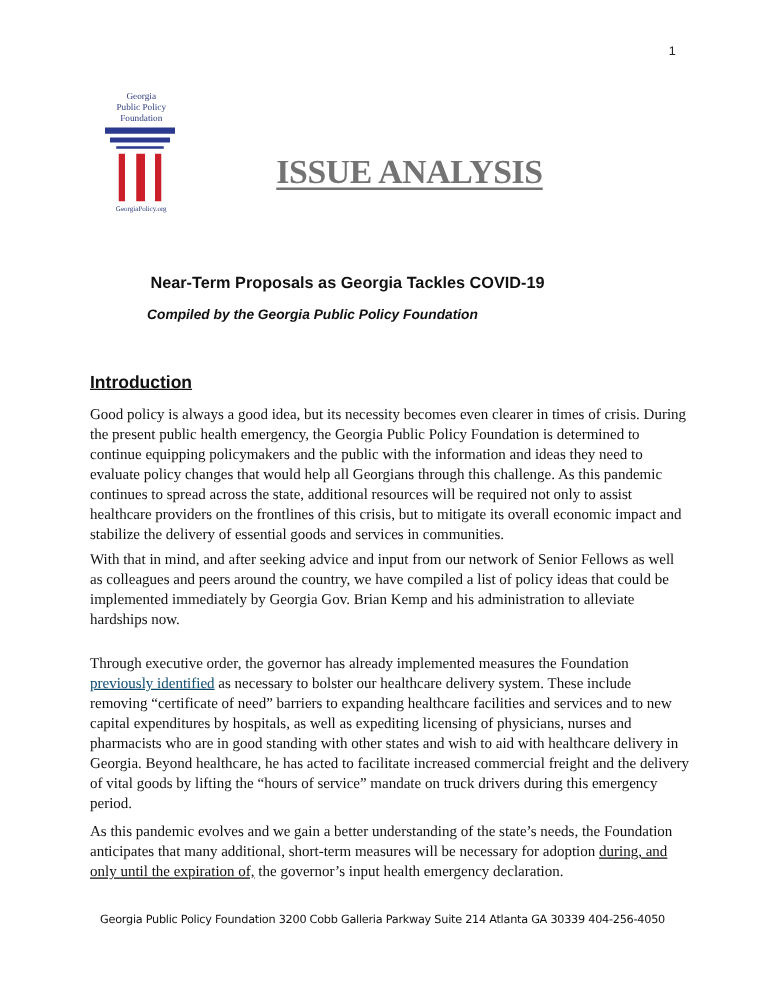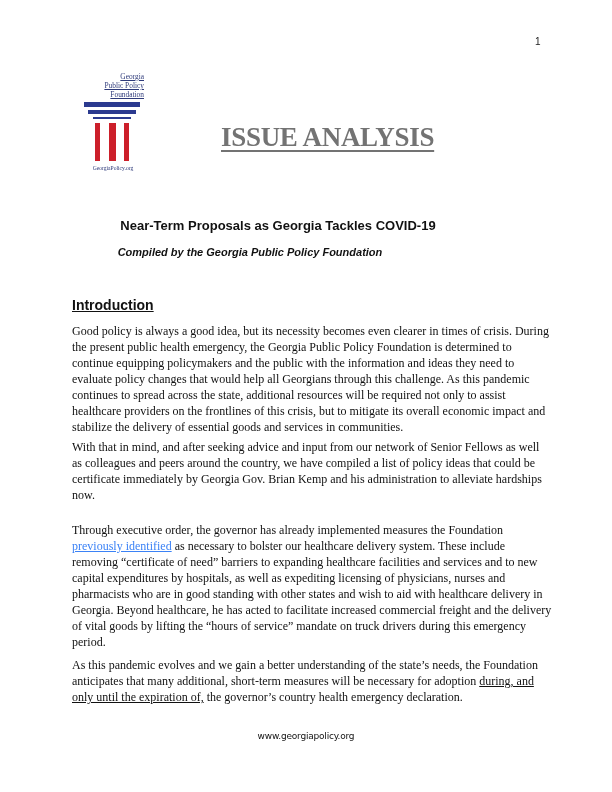--- a/index.html
+++ b/index.html
@@ -4,21 +4,21 @@
   <style>
     html, body { margin: 0; padding: 0; background: #ffffff; }
     body { width: 612px; height: 792px; position: relative; overflow: hidden; color: #111; }
     .page-number {
       position: absolute; top: 36px; left: 535px;
       font-family: "Liberation Sans", sans-serif; font-size: 10px; color: #222;
     }
     .logo { position: absolute; left: 82px; top: 72px; width: 62px; height: 110px; }
     .logo .logo-text {
       font-family: "Liberation Serif", serif; font-size: 7.4px; line-height: 9px;
-      color: #2e3a7a; text-align: right; width: 62px; text-decoration: underline;
+      color: #2e3a7a; text-align: center; width: 62px;
     }
     .logo .bar { position: absolute; background: #2b3a8f; }
     .logo .bar1 { left: 2px; top: 30px; width: 56px; height: 5px; }
     .logo .bar2 { left: 6px; top: 38px; width: 48px; height: 4px; }
     .logo .bar3 { left: 11px; top: 45px; width: 38px; height: 2px; }
     .logo .col { position: absolute; background: #cc1f2a; top: 51px; height: 38px; }
     .logo .col1 { left: 13px; width: 5px; }
     .logo .col2 { left: 27px; width: 7px; }
     .logo .col3 { left: 42px; width: 5px; }
     .logo .logo-url {
@@ -45,21 +45,21 @@
     }
     .body-text {
       position: absolute; left: 72px; width: 480px;
       font-family: "Liberation Serif", serif; font-size: 12px; line-height: 16px; color: #111;
     }
     .body-text p { margin: 0; }
     .p1 { top: 323px; }
     .p2 { top: 439px; }
     .p3 { top: 522px; }
     .p4 { top: 657px; }
-    .link { color: #3b82f6; text-decoration: underline; }
+    .link { color: #0c4a6e; text-decoration: underline; }
     .ul { text-decoration: underline; }
     .footer {
       position: absolute; top: 730px; left: 0; width: 612px; text-align: center;
       font-family: "DejaVu Sans", sans-serif; font-size: 9px; line-height: 13px; color: #111;
       letter-spacing: -0.2px;
     }
   </style>
 </head>
 <body>
 
@@ -83,30 +83,30 @@
 <div class="doc-title">Near-Term Proposals as Georgia Tackles COVID-19</div>
 <div class="doc-subtitle">Compiled by the Georgia Public Policy Foundation</div>
 
 <div class="section-heading">Introduction</div>
 
 <div class="body-text p1">
   <p>Good policy is always a good idea, but its necessity becomes even clearer in times of crisis. During the present public health emergency, the Georgia Public Policy Foundation is determined to continue equipping policymakers and the public with the information and ideas they need to evaluate policy changes that would help all Georgians through this challenge. As this pandemic continues to spread across the state, additional resources will be required not only to assist healthcare providers on the frontlines of this crisis, but to mitigate its overall economic impact and stabilize the delivery of essential goods and services in communities.</p>
 </div>
 
 <div class="body-text p2">
-  <p>With that in mind, and after seeking advice and input from our network of Senior Fellows as well as colleagues and peers around the country, we have compiled a list of policy ideas that could be certificate immediately by Georgia Gov. Brian Kemp and his administration to alleviate hardships now.</p>
+  <p>With that in mind, and after seeking advice and input from our network of Senior Fellows as well as colleagues and peers around the country, we have compiled a list of policy ideas that could be implemented immediately by Georgia Gov. Brian Kemp and his administration to alleviate hardships now.</p>
 </div>
 
 <div class="body-text p3">
   <p>
     <span>Through executive order, the governor has already implemented measures the Foundation </span><a class="link">previously identified</a><span> as necessary to bolster our healthcare delivery system. These include removing “certificate of need” barriers to expanding healthcare facilities and services and to new capital expenditures by hospitals, as well as expediting licensing of physicians, nurses and pharmacists who are in good standing with other states and wish to aid with healthcare delivery in Georgia. Beyond healthcare, he has acted to facilitate increased commercial freight and the delivery of vital goods by lifting the “hours of service” mandate on truck drivers during this emergency period.</span>
   </p>
 </div>
 
 <div class="body-text p4">
   <p>
-    <span>As this pandemic evolves and we gain a better understanding of the state’s needs, the Foundation anticipates that many additional, short-term measures will be necessary for adoption </span><span class="ul">during, and only until the expiration of,</span><span> the governor’s country health emergency declaration.</span>
+    <span>As this pandemic evolves and we gain a better understanding of the state’s needs, the Foundation anticipates that many additional, short-term measures will be necessary for adoption </span><span class="ul">during, and only until the expiration of,</span><span> the governor’s input health emergency declaration.</span>
   </p>
 </div>
 
 <div class="footer">
-  <div>www.georgiapolicy.org</div>
+  <div>Georgia Public Policy Foundation 3200 Cobb Galleria Parkway Suite 214 Atlanta GA 30339 404-256-4050</div>
 </div>
 
 </body></html>

